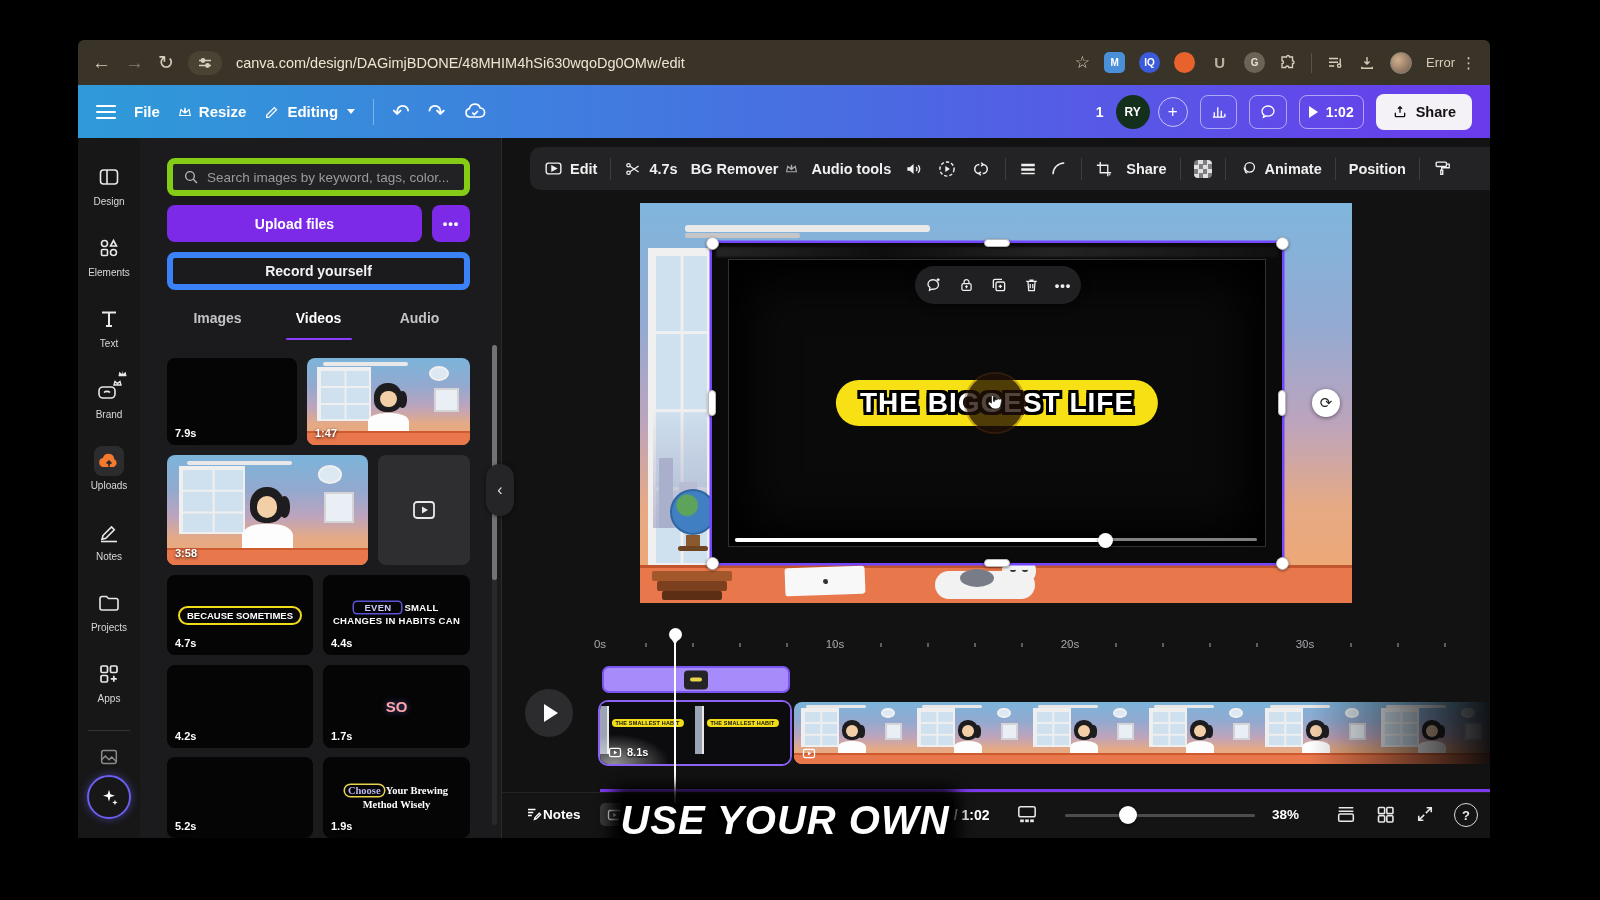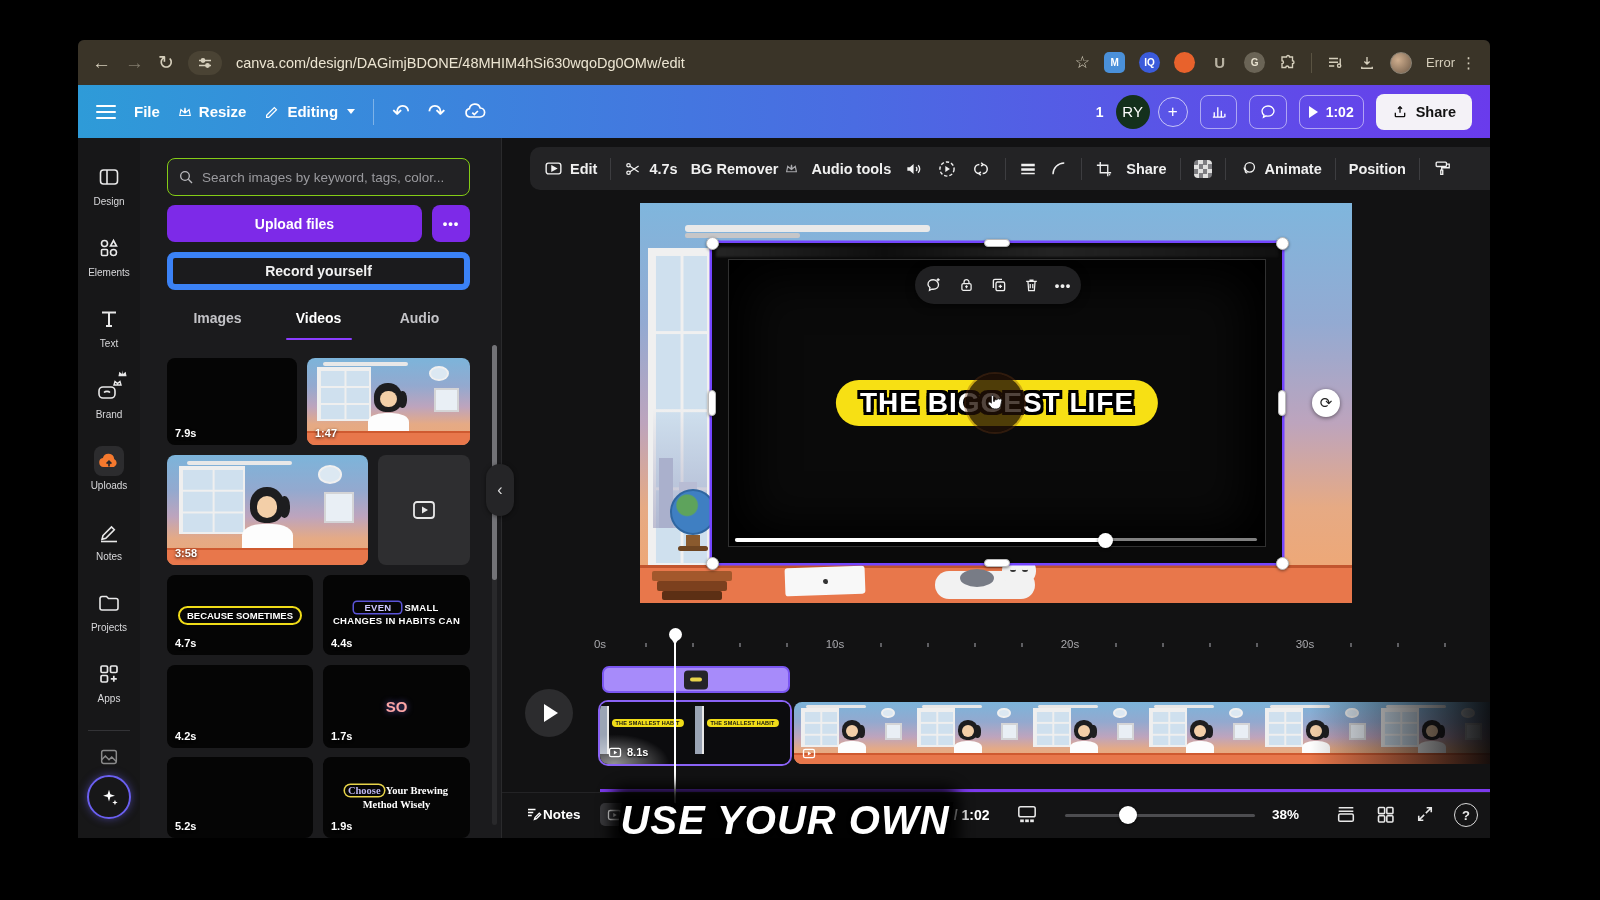--- a/index.html
+++ b/index.html
@@ -23,38 +23,38 @@
   
   .canva-header { position:absolute; left:0; top:45px; width:100%; height:53px; background:linear-gradient(90deg,#2e9bd8 0%,#4a6ce2 55%,#6a3bec 100%); display:flex; align-items:center; padding:0 18px; gap:18px; color:#fff; }
   .hamburger { width:20px; display:flex; flex-direction:column; gap:4px; }
   .hamburger span { height:2px; background:#fff; border-radius:2px; }
   .h-item { display:flex; align-items:center; gap:7px; font-size:15px; font-weight:600; color:#fff; }
   .h-sep { width:1px; height:26px; background:rgba(255,255,255,.35); }
   .h-glyph { font-size:21px; line-height:1; }
   .chev { width:0; height:0; border-left:4.5px solid transparent; border-right:4.5px solid transparent; border-top:5px solid #fff; margin-left:2px; }
   .header-right { margin-left:auto; display:flex; align-items:center; gap:12px; }
   .page-count { font-size:14px; font-weight:600; }
-  .avatar-ry { width:34px; height:34px; border-radius:50%; background:#14301c; display:flex; align-items:center; justify-content:center; font-size:15px; font-weight:normal; }
+  .avatar-ry { width:34px; height:34px; border-radius:50%; background:#14301c; display:flex; align-items:center; justify-content:center; font-size:12px; font-weight:bold; }
   .plus-btn { width:30px; height:30px; border-radius:50%; border:1.5px solid rgba(255,255,255,.65); display:flex; align-items:center; justify-content:center; font-size:17px; margin-left:-4px; }
   .hdr-btn { height:34px; min-width:36px; border:1px solid rgba(255,255,255,.5); border-radius:8px; display:flex; align-items:center; justify-content:center; gap:8px; padding:0 9px; font-size:14px; font-weight:600; }
   .share-btn { height:36px; background:#f4f2f7; color:#111; border-radius:8px; display:flex; align-items:center; gap:8px; padding:0 16px; font-size:14.5px; font-weight:600; }
   .play-tri { width:0; height:0; border-top:6px solid transparent; border-bottom:6px solid transparent; border-left:9px solid #fff; }
 
   
   .rail { position:absolute; left:0; top:98px; width:62px; height:700px; background:#171718; }
   .rail-item { position:absolute; left:0; width:62px; display:flex; flex-direction:column; align-items:center; gap:4px; cursor:pointer; }
   .rail-item .ri-icon { width:30px; height:30px; display:flex; align-items:center; justify-content:center; border-radius:8px; position:relative; }
   .rail-item.active .ri-icon { background:#2c2c2e; }
   .rail-item .ri-label { font-size:10px; color:#d9d9db; }
   .rail-divider { position:absolute; left:10px; width:42px; height:1px; background:#333336; }
   .sparkle-btn { position:absolute; left:9px; width:44px; height:44px; border-radius:50%; border:2px solid #6a5ff0; box-shadow:0 0 8px rgba(106,95,240,.5); display:flex; align-items:center; justify-content:center; }
 
   
   .panel { position:absolute; left:62px; top:98px; width:362px; height:700px; background:#1b1b1d; border-right:1px solid #2a2a2c; }
-  .search-box { position:absolute; left:27px; top:20px; width:303px; height:38px; background:#222224; border:1px solid #84cc16; border-radius:8px; display:flex; align-items:center; padding:0 10px; gap:8px; }
+  .search-box { position:absolute; left:27px; top:20px; width:303px; height:38px; background:#222224; border:6px solid #84cc16; border-radius:8px; display:flex; align-items:center; padding:0 10px; gap:8px; }
   .search-box input { flex:1; background:transparent; border:none; outline:none; color:#e8e8e8; font-size:13.5px; font-family:inherit; }
   .search-box input::placeholder { color:#9a9a9e; }
   .btn-upload { position:absolute; left:27px; top:67px; width:255px; height:37px; background:#7d2ae8; border-radius:8px; color:#fff; font-size:14px; font-weight:700; display:flex; align-items:center; justify-content:center; }
   .btn-more { position:absolute; left:292px; top:67px; width:38px; height:37px; background:#7d2ae8; border-radius:8px; color:#fff; display:flex; align-items:center; justify-content:center; font-size:13px; letter-spacing:1px; font-weight:bold; }
   .btn-record { position:absolute; left:27px; top:114px; width:303px; height:38px; border:6px solid #3b82f6; border-radius:8px; color:#f2f2f2; font-size:14px; font-weight:700; display:flex; align-items:center; justify-content:center; background:transparent; }
   .tabs { position:absolute; left:27px; top:166px; width:303px; height:34px; display:flex; }
   .tab { flex:1; text-align:center; font-size:14px; color:#c3c3c7; font-weight:600; position:relative; padding-top:6px; cursor:pointer; }
   .tab.active { color:#fff; }
   .tab.active::after { content:""; position:absolute; left:50%; transform:translateX(-50%); bottom:-2px; width:66px; height:2.5px; background:#8b3dff; border-radius:2px; }
   .thumbs { position:absolute; left:27px; top:220px; width:303px; height:480px; overflow:hidden; }

